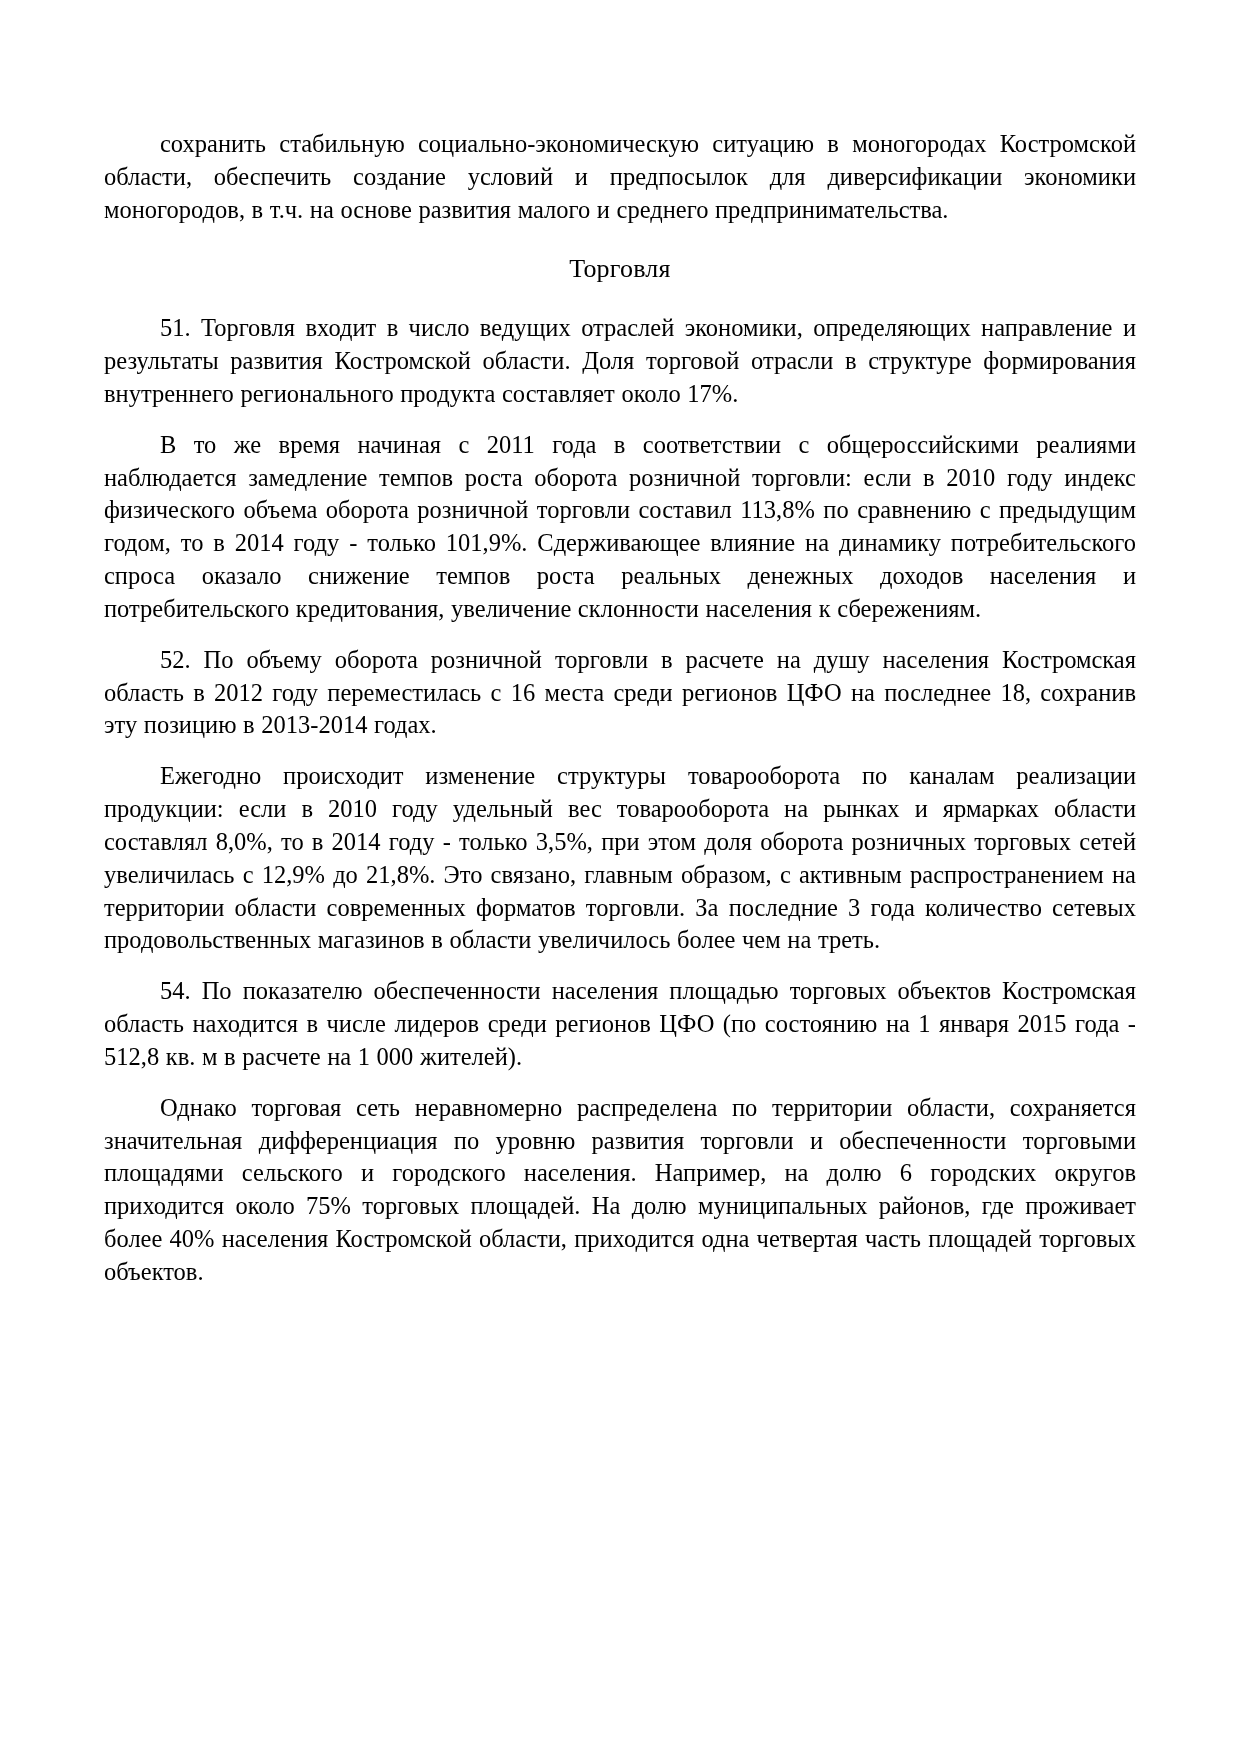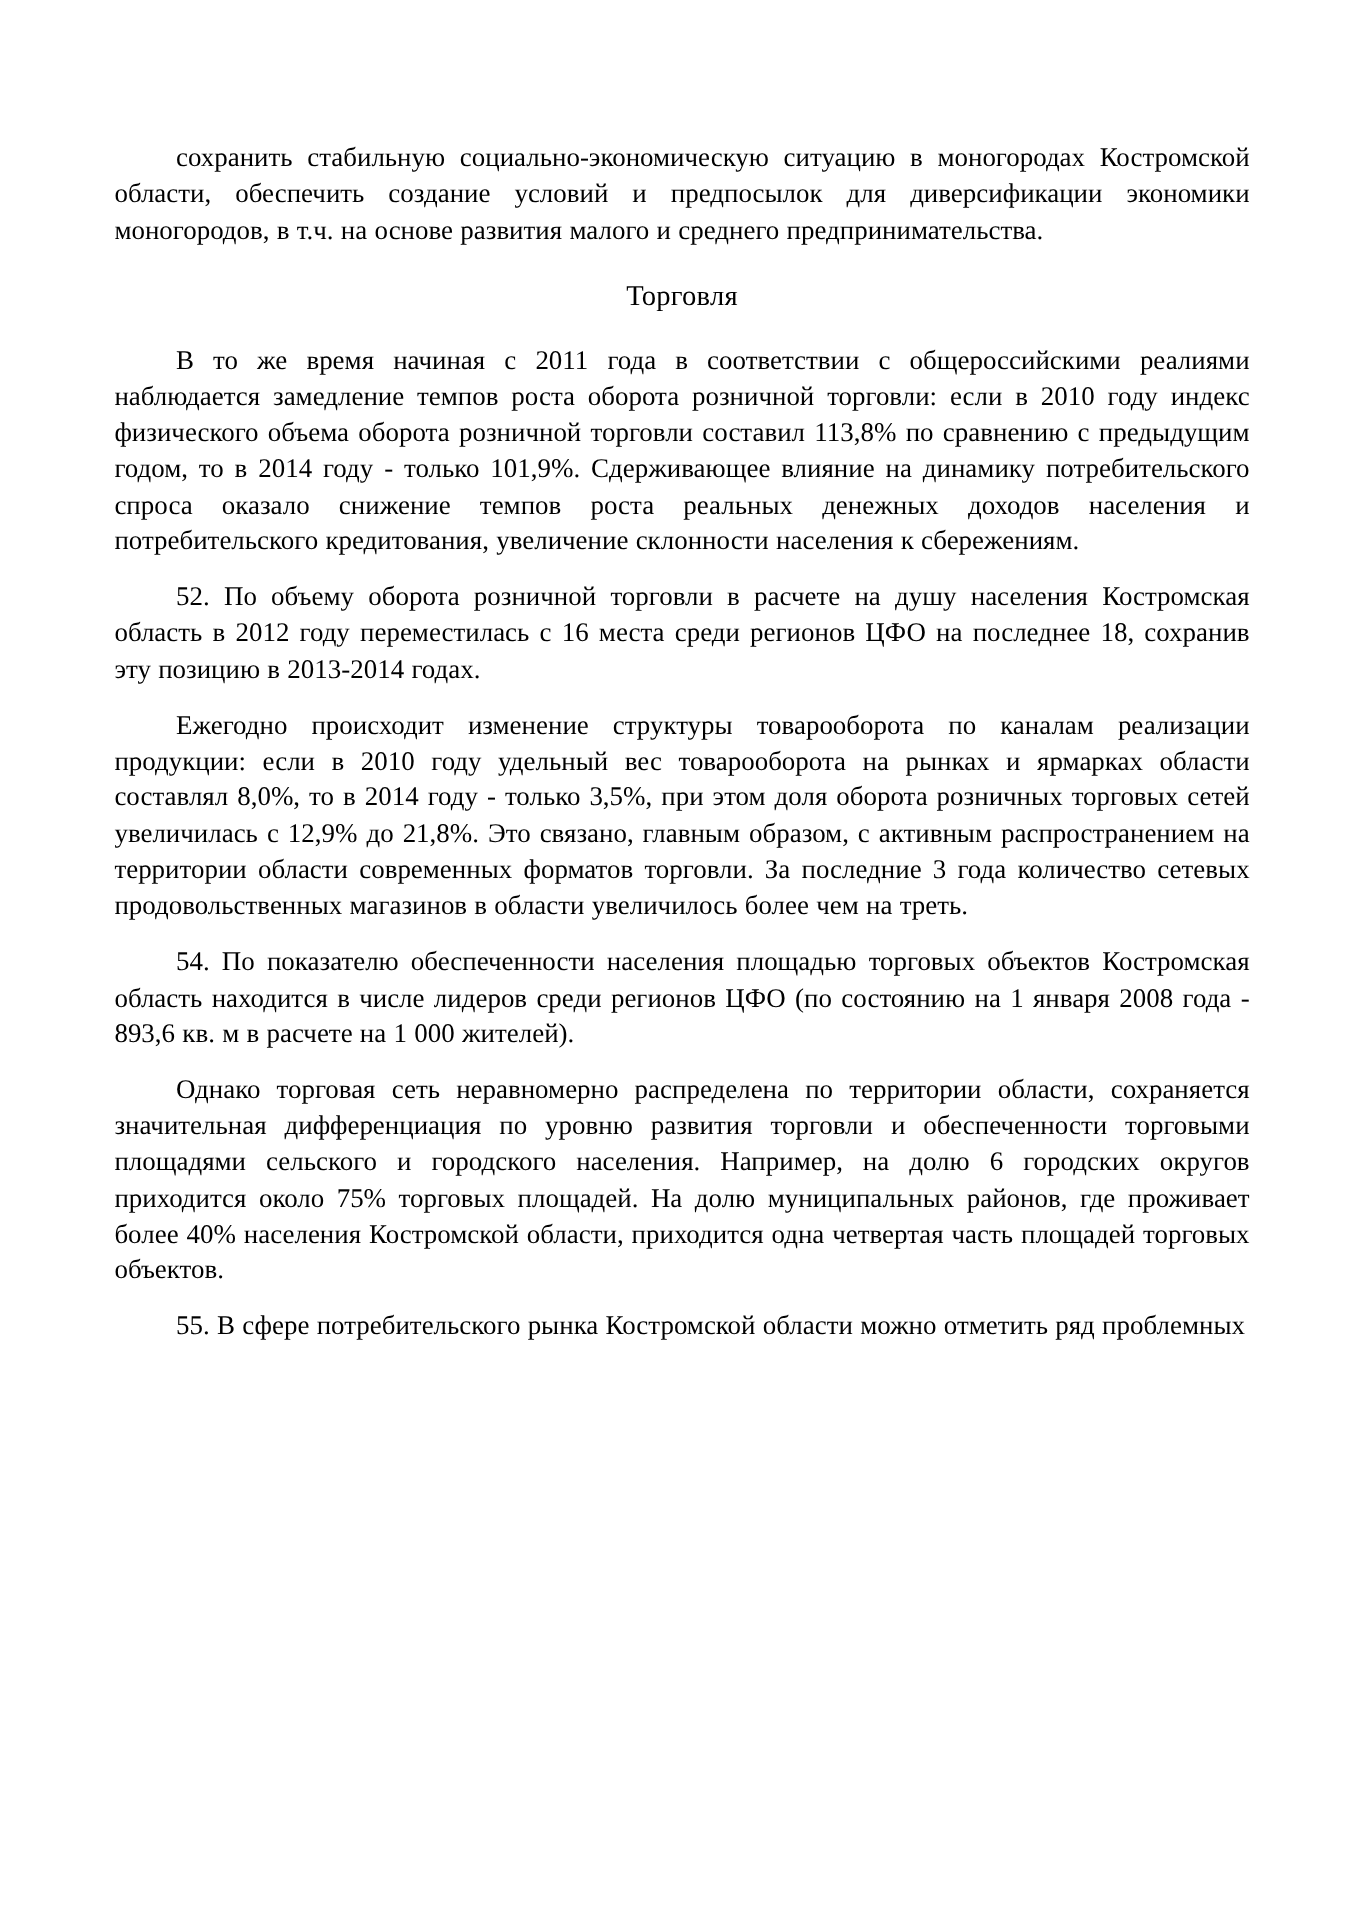--- a/index.html
+++ b/index.html
@@ -50,30 +50,30 @@
 </head>
 <body>
 
 <div class="page">
   <div class="doc-body">
 
     <p class="para">сохранить стабильную социально-экономическую ситуацию в моногородах Костромской области, обеспечить создание условий и предпосылок для диверсификации экономики моногородов, в т.ч. на основе развития малого и среднего предпринимательства.</p>
 
     <h1 class="section-heading">Торговля</h1>
 
+    <p class="para">51. Торговля входит в число ведущих отраслей экономики, определяющих направление и результаты развития Костромской области. Доля торговой отрасли в структуре формирования внутреннего регионального продукта составляет около 17%.</p>
 
     <p class="para">В то же время начиная с 2011 года в соответствии с общероссийскими реалиями наблюдается замедление темпов роста оборота розничной торговли: если в 2010 году индекс физического объема оборота розничной торговли составил 113,8% по сравнению с предыдущим годом, то в 2014 году - только 101,9%. Сдерживающее влияние на динамику потребительского спроса оказало снижение темпов роста реальных денежных доходов населения и потребительского кредитования, увеличение склонности населения к сбережениям.</p>
 
     <p class="para">52. По объему оборота розничной торговли в расчете на душу населения Костромская область в 2012 году переместилась с 16 места среди регионов ЦФО на последнее 18, сохранив эту позицию в 2013-2014 годах.</p>
 
 
 
     <p class="para">Ежегодно происходит изменение структуры товарооборота по каналам реализации продукции: если в 2010 году удельный вес товарооборота на рынках и ярмарках области составлял 8,0%, то в 2014 году - только 3,5%, при этом доля оборота розничных торговых сетей увеличилась с 12,9% до 21,8%. Это связано, главным образом, с активным распространением на территории области современных форматов торговли. За последние 3 года количество сетевых продовольственных магазинов в области увеличилось более чем на треть.</p>
 
-    <p class="para">54. По показателю обеспеченности населения площадью торговых объектов Костромская область находится в числе лидеров среди регионов ЦФО (по состоянию на 1 января 2008 года - 893,6 кв. м в расчете на 1 000 жителей).</p>
+    <p class="para">54. По показателю обеспеченности населения площадью торговых объектов Костромская область находится в числе лидеров среди регионов ЦФО (по состоянию на 1 января 2015 года - 512,8 кв. м в расчете на 1 000 жителей).</p>
 
     <p class="para">Однако торговая сеть неравномерно распределена по территории области, сохраняется значительная дифференциация по уровню развития торговли и обеспеченности торговыми площадями сельского и городского населения. Например, на долю 6 городских округов приходится около 75% торговых площадей. На долю муниципальных районов, где проживает более 40% населения Костромской области, приходится одна четвертая часть площадей торговых объектов.</p>
 
 
-    <p class="para">55. В сфере потребительского рынка Костромской области можно отметить ряд проблемных</p>
 
   </div>
 </div>
 
 </body></html>

